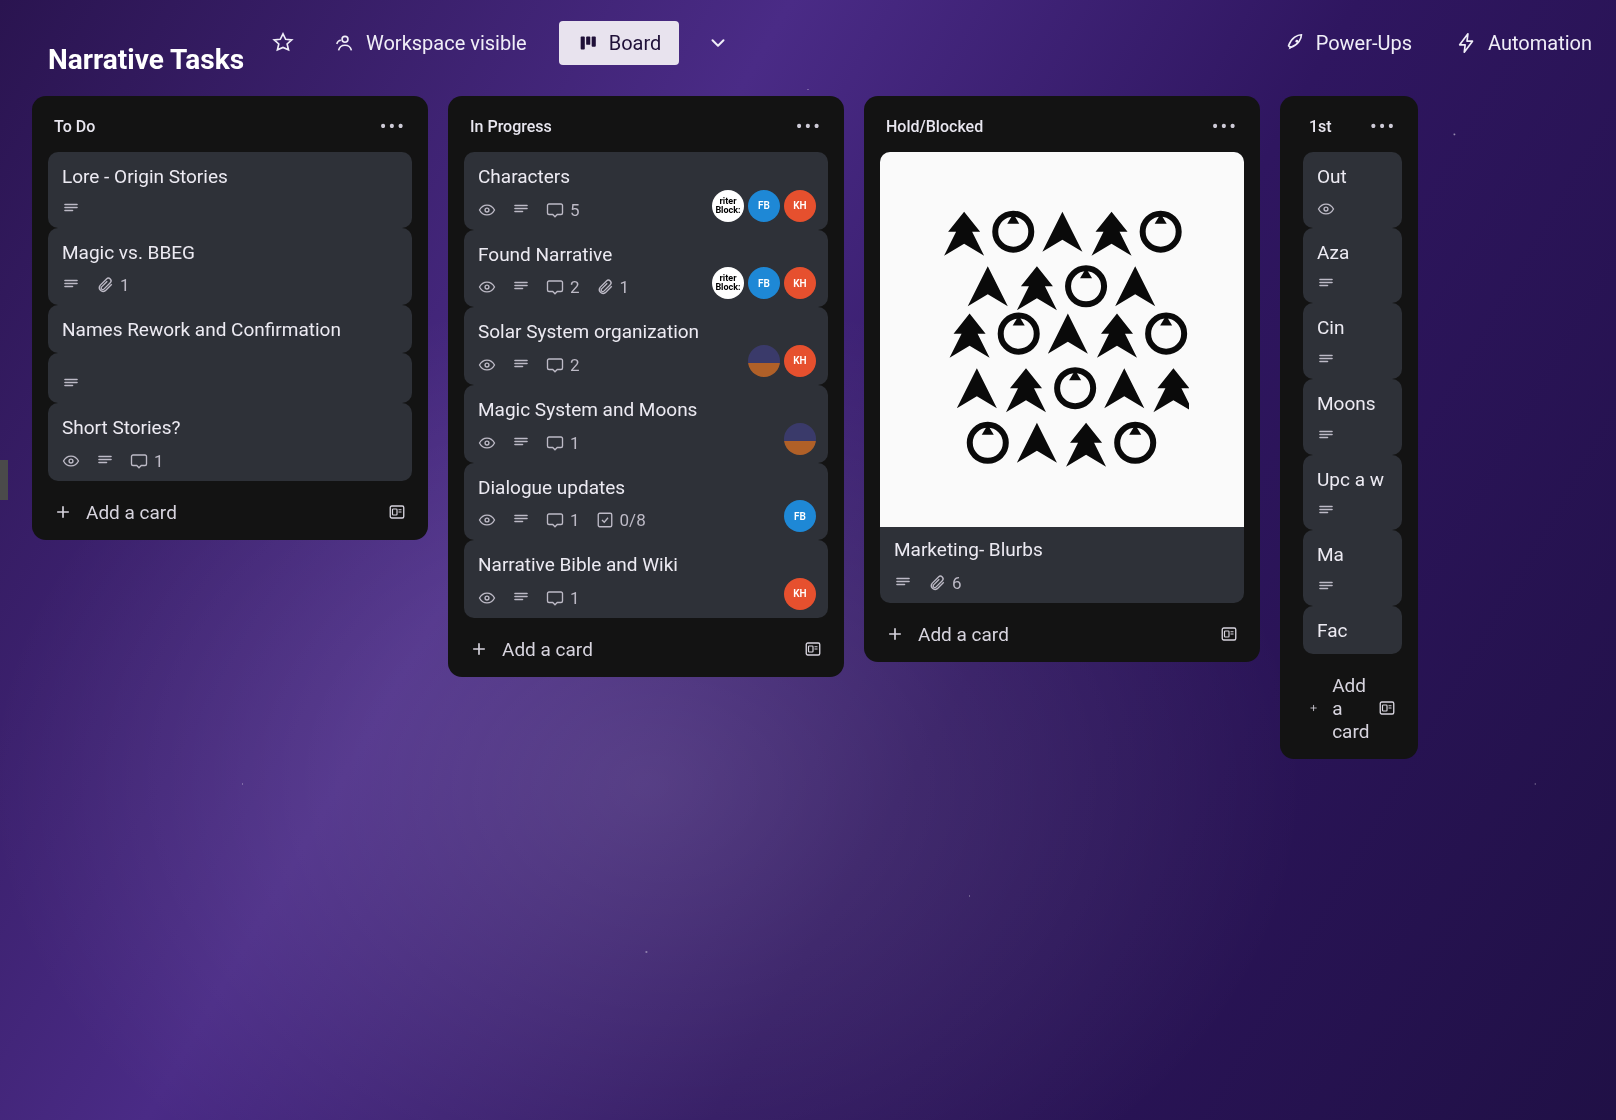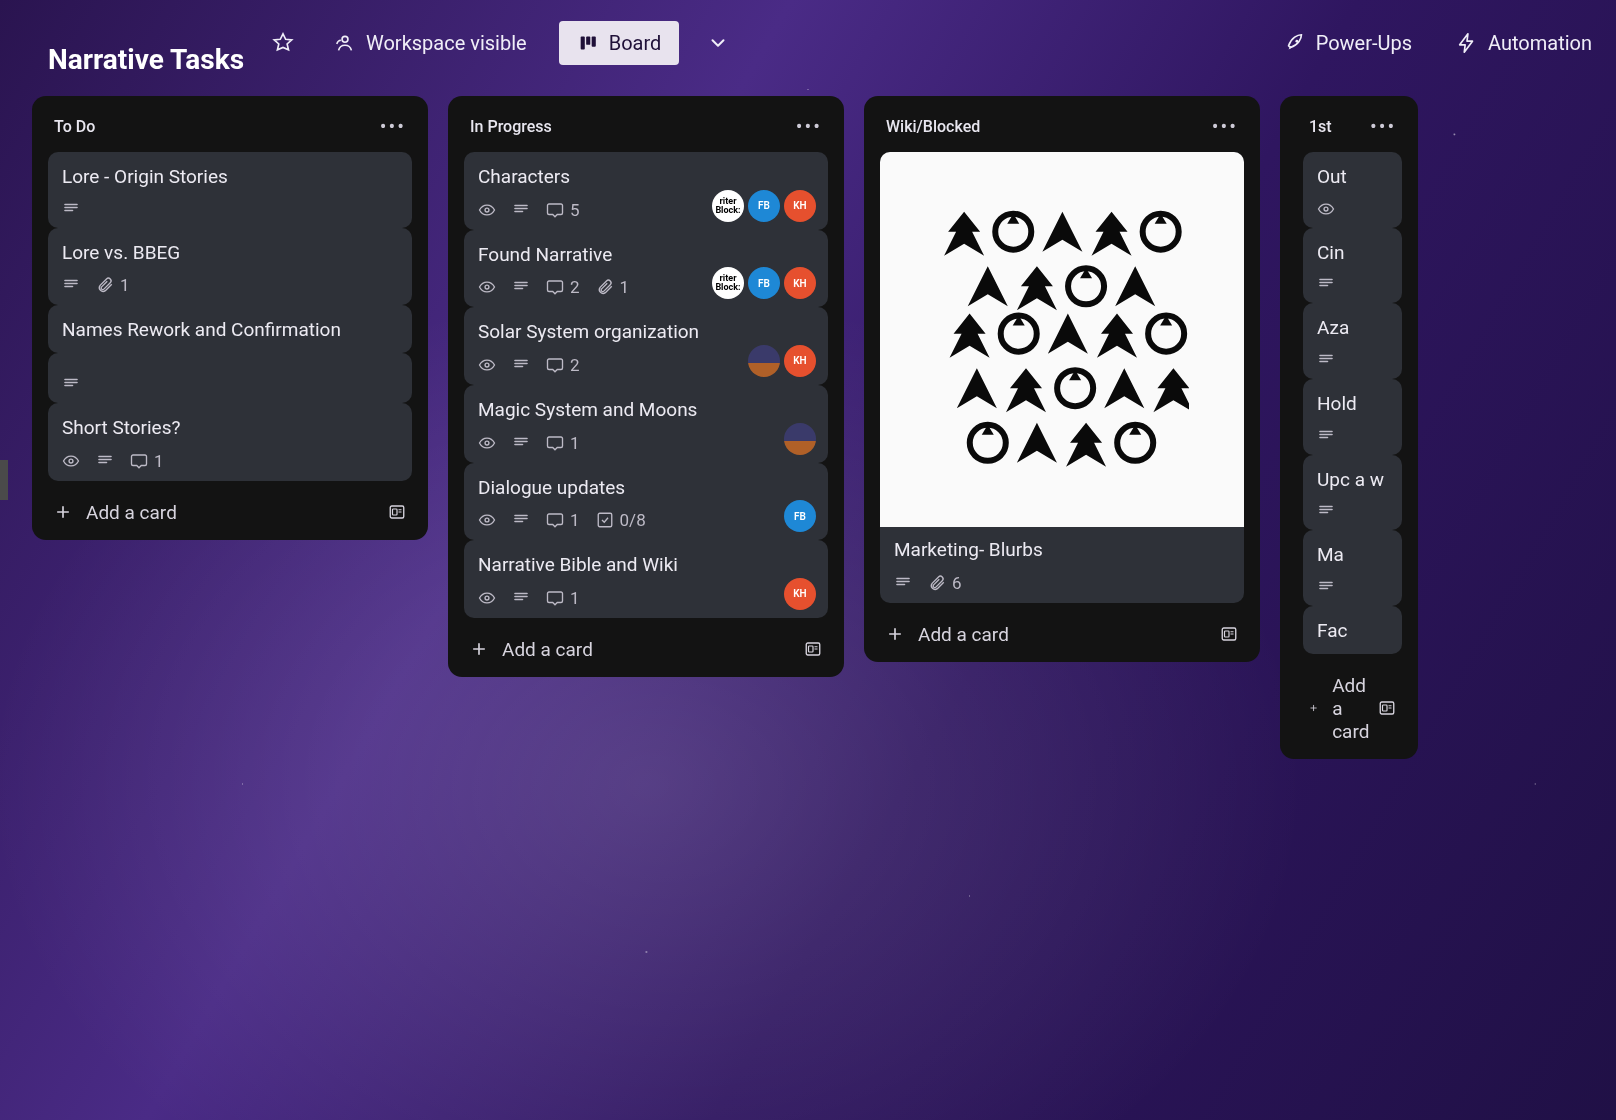--- a/index.html
+++ b/index.html
@@ -260,21 +260,21 @@
             <span class="badge">
               <svg class="ic-sm" viewBox="0 0 24 24">
                 <use href="#i-desc"></use>
               </svg>
             </span>
           </div>
 
       </div>
       <div class="card">
 
-        <div class="card-title">Lore vs. BBEG</div>
+        <div class="card-title">Magic vs. BBEG</div>
         <div class="badges">
             <span class="badge">
               <svg class="ic-sm" viewBox="0 0 24 24">
                 <use href="#i-desc"></use>
               </svg>
             </span>
             <span class="badge">
               <svg class="ic-sm" viewBox="0 0 24 24">
                 <use href="#i-attach"></use>
               </svg>
@@ -520,21 +520,21 @@
       </span>
       <span class="template-icon">
         <svg class="ic-sm" viewBox="0 0 24 24">
             <use href="#i-template"></use>
           </svg>
       </span>
     </div>
     </div>
     <div class="list">
     <div class="list-header">
-      <span class="list-title">Wiki/Blocked</span>
+      <span class="list-title">Hold/Blocked</span>
       <span class="list-menu">•••</span>
     </div>
     <div class="cards">
       <div class="card">
         <div class="card-cover">
             <svg class="rune-svg" viewBox="0 0 140 145">
               <path transform="translate(5,2) scale(1.1)" d="M10 0 L18 10 L14 10 L20 22 L10 16 L0 22 L6 10 L2 10 Z" fill="#0a0a0a"></path>
               <g transform="translate(32,2) scale(1.1)">
                 <circle cx="10" cy="10" r="9" fill="none" stroke="#0a0a0a" stroke-width="3"></circle>
                 <path d="M10 1 L13 6 L7 6 Z" fill="#0a0a0a"></path>
@@ -627,45 +627,45 @@
             <span class="badge">
               <svg class="ic-sm" viewBox="0 0 24 24">
                 <use href="#i-eye"></use>
               </svg>
             </span>
           </div>
 
       </div>
       <div class="card">
 
+        <div class="card-title">Aza</div>
+        <div class="badges">
+            <span class="badge">
+              <svg class="ic-sm" viewBox="0 0 24 24">
+                <use href="#i-desc"></use>
+              </svg>
+            </span>
+          </div>
+
+      </div>
+      <div class="card">
+
         <div class="card-title">Cin</div>
         <div class="badges">
             <span class="badge">
               <svg class="ic-sm" viewBox="0 0 24 24">
                 <use href="#i-desc"></use>
               </svg>
             </span>
           </div>
 
       </div>
       <div class="card">
 
-        <div class="card-title">Aza</div>
-        <div class="badges">
-            <span class="badge">
-              <svg class="ic-sm" viewBox="0 0 24 24">
-                <use href="#i-desc"></use>
-              </svg>
-            </span>
-          </div>
-
-      </div>
-      <div class="card">
-
-        <div class="card-title">Hold</div>
+        <div class="card-title">Moons</div>
         <div class="badges">
             <span class="badge">
               <svg class="ic-sm" viewBox="0 0 24 24">
                 <use href="#i-desc"></use>
               </svg>
             </span>
           </div>
 
       </div>
       <div class="card">

